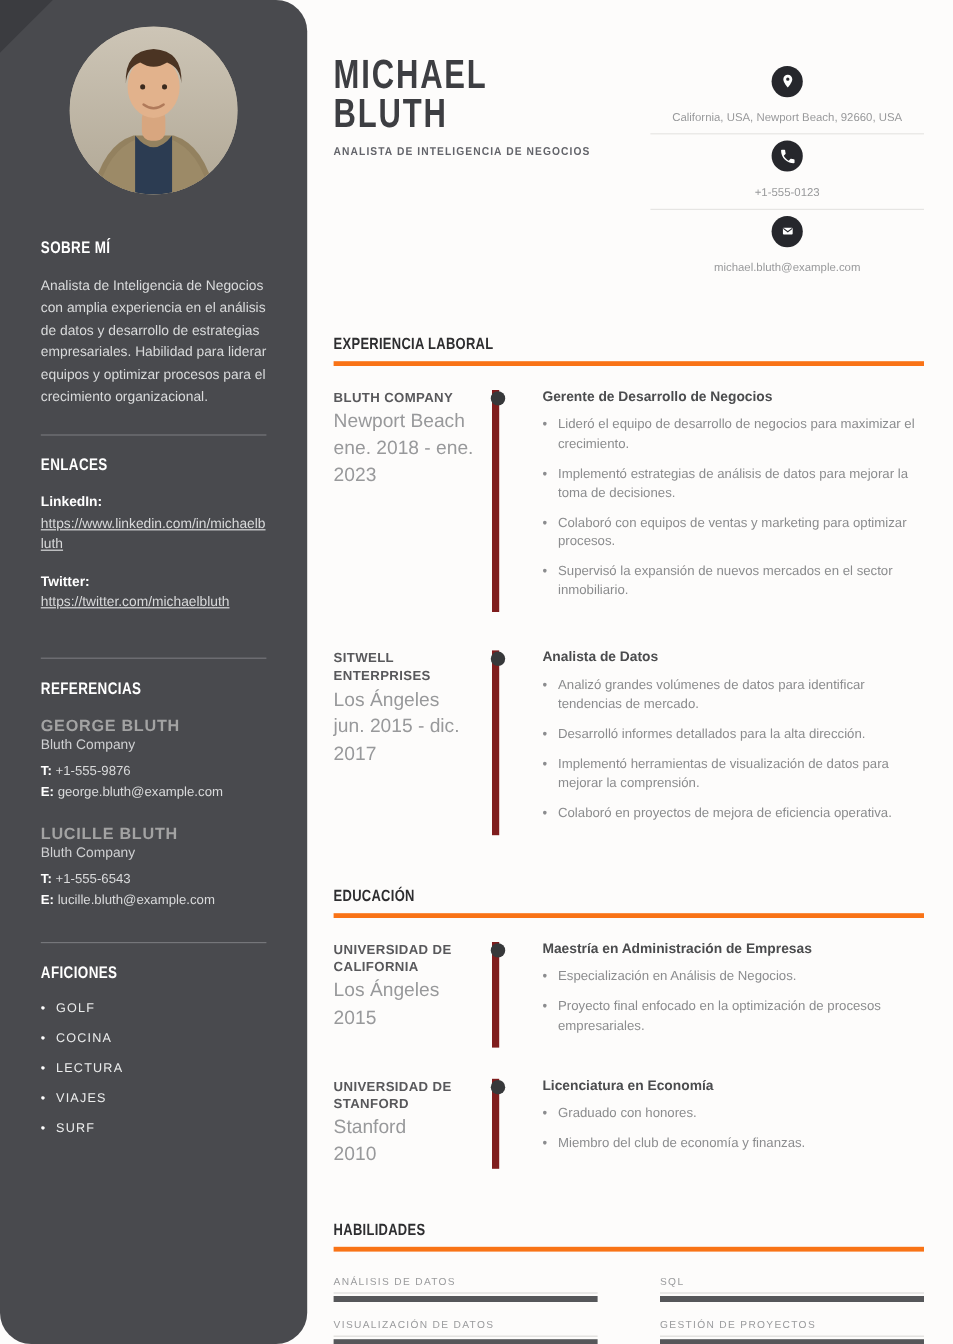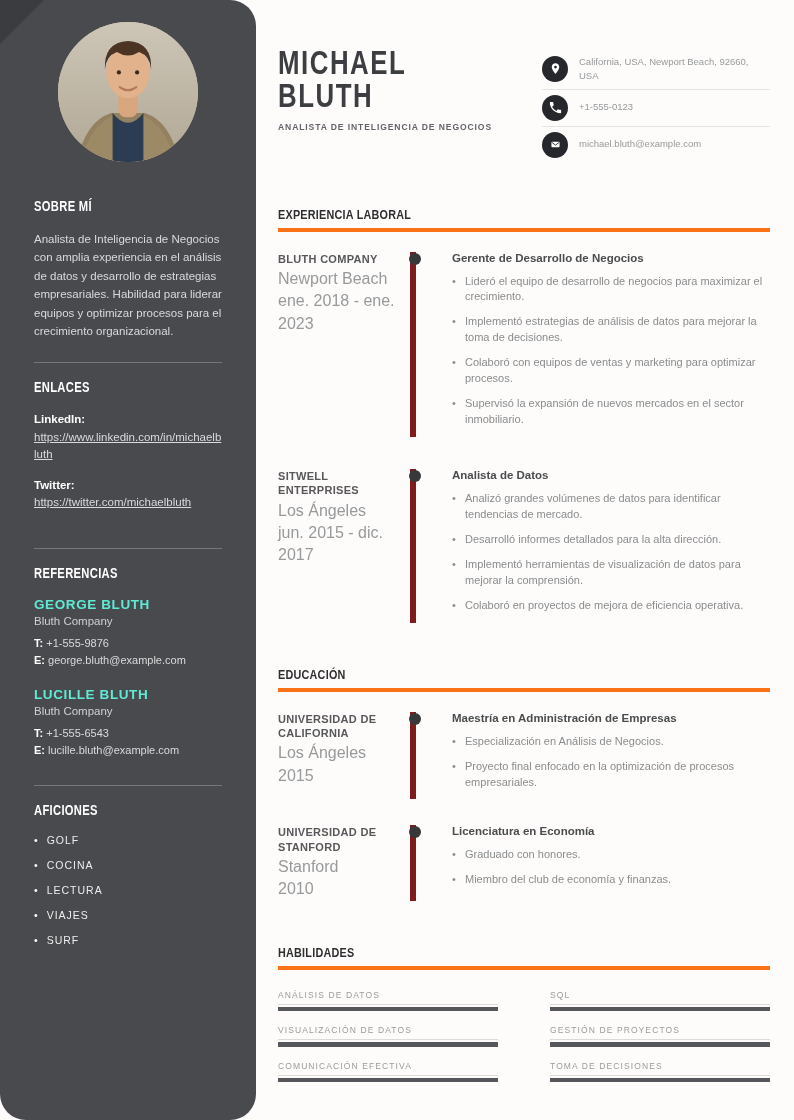--- a/index.html
+++ b/index.html
@@ -18,38 +18,38 @@
   .sb-section.last { border-bottom: none; }
   .sb-title { color: #ffffff; font-size: 14px; margin-bottom: 16px; }
   .cond { display: inline-block; font-weight: 700; letter-spacing: .4px; transform: scaleX(.8); transform-origin: 0 50%; white-space: nowrap; }
   .sb-text { font-size: 11.5px; line-height: 1.6; color: #d9dadb; }
 
   .link-item { margin-bottom: 14px; font-size: 11.5px; line-height: 1.5; }
   .link-label { font-weight: 700; color: #ffffff; display: block; }
   .link-url { color: #d9dadb; text-decoration: underline; word-break: break-all; cursor: pointer; }
 
   .ref-item { margin-bottom: 18px; }
-  .ref-name { font-size: 13.5px; font-weight: 600; letter-spacing: .6px; color: #5eead4; margin-bottom: 3px; }
+  .ref-name { font-size: 13.5px; font-weight: 600; letter-spacing: .6px; color: #a3a3a3; margin-bottom: 3px; }
   .ref-company { font-size: 11.5px; color: #cfd0d2; margin-bottom: 8px; }
   .ref-line { font-size: 11px; color: #d9dadb; line-height: 1.55; }
   .ref-line b { color: #ffffff; }
 
   .hobby-list { list-style: none; }
   .hobby-list li { font-size: 10.5px; letter-spacing: 1px; color: #eceded; margin-bottom: 13px; }
   .hobby-list li::before { content: "•"; margin-right: 8px; color: #ffffff; }
 
   
   .main { flex: 1; padding: 46px 24px 0 22px; background: #fdfcfb; }
   .head { display: flex; justify-content: space-between; align-items: flex-start; }
   .name-block h1 { font-size: 34px; line-height: .96; color: #3d3e42; }
   .name-block h1 span { display: block; font-weight: 700; letter-spacing: 2px; transform: scaleX(.76); transform-origin: 0 50%; }
   .job-title { margin-top: 10px; font-size: 9.5px; font-weight: 700; letter-spacing: 1px; color: #63646a; transform: scaleX(.9); transform-origin: 0 50%; }
 
   .contact { width: 228px; margin-top: 4px; }
-  .contact-row { display: flex; align-items: center; gap: 11px; padding: 5px 0; }
+  .contact-row { display: flex; align-items: center; gap: 11px; padding: 5px 0; flex-direction: column; }
   .contact-row:not(:last-child) { border-bottom: 1px solid #e6e5e3; }
   .ci { width: 26px; height: 26px; border-radius: 50%; background: #26272c; flex-shrink: 0; display: flex; align-items: center; justify-content: center; }
   .ci svg { width: 15px; height: 15px; }
   .contact-text { font-size: 9.5px; color: #98999b; line-height: 1.5; }
 
   .section { margin-top: 42px; }
   .sec-head { border-bottom: 4px solid #f97316; padding-bottom: 5px; margin-bottom: 20px; }
   .sec-head .cond { color: #2e2e30; font-size: 13.5px; letter-spacing: .3px; }
 
   .entry { display: flex; margin-bottom: 32px; }

